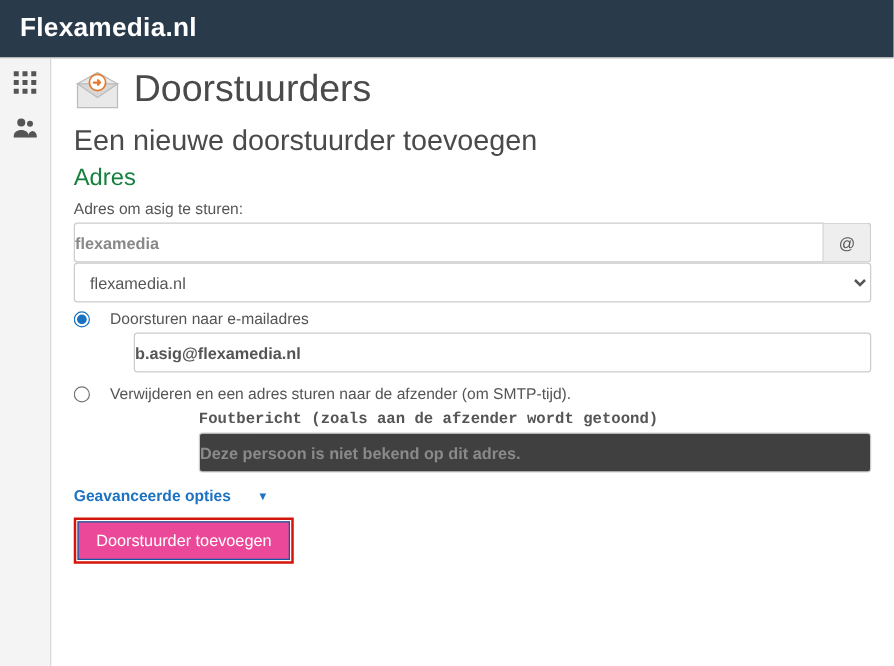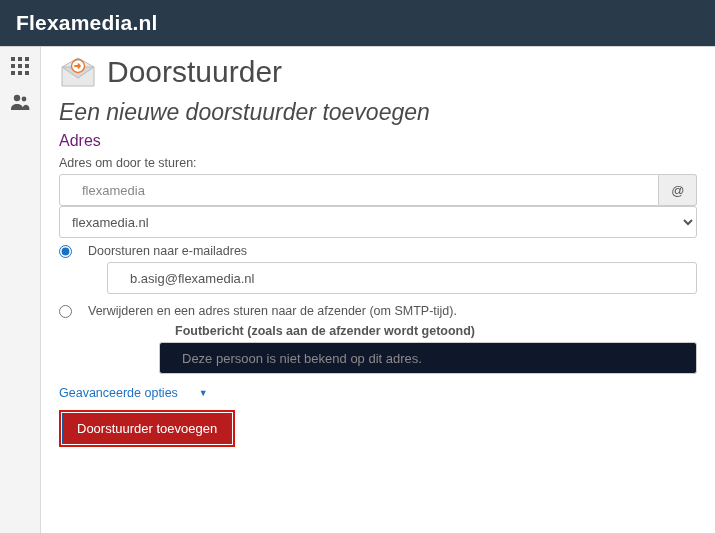--- a/index.html
+++ b/index.html
@@ -5,39 +5,39 @@
   * { box-sizing: border-box; margin: 0; padding: 0; }
   html, body { width: 715px; height: 533px; font-family: -apple-system, "Segoe UI", Helvetica, Arial, sans-serif; background: #fff; overflow: hidden; }
   .topbar { height: 46px; background: #293a4a; color: #fff; display: flex; align-items: center; padding: 0 16px; }
   .brand { font-size: 21px; font-weight: 600; letter-spacing: .2px; }
   .body { display: flex; height: calc(533px - 46px); border-top: 1px solid #d4d4d4; }
   .sidebar { width: 41px; background: #f4f4f4; border-right: 1px solid #d9d9d9; display: flex; flex-direction: column; align-items: center; padding-top: 6px; gap: 10px; }
   .sbtn { width: 30px; height: 26px; display: flex; align-items: center; justify-content: center; color: #555; cursor: pointer; }
   .main { flex: 1; padding: 8px 18px 14px 18px; overflow: auto; }
   .page-title-row { display: flex; align-items: center; gap: 10px; margin-bottom: 10px; }
   .page-title { font-size: 30px; font-weight: 400; color: #4a4a4a; }
-  .section-title { font-size: 23px; font-weight: 400; color: #4a4a4a; margin: 6px 0 4px; font-style: italic; }
-  .group-title { font-size: 16px; color: #701a75; margin: 6px 0 4px; font-weight: 400; }
+  .section-title { font-size: 23px; font-weight: 400; color: #4a4a4a; margin: 6px 0 4px; }
+  .group-title { font-size: 19px; color: #15803d; margin: 6px 0 4px; font-weight: 400; }
   .label { font-size: 12.5px; color: #555; margin: 6px 0 4px; }
   .input-row { display: flex; width: 100%; }
-  .text-input { width: 100%; border: 1px solid #ccc; border-radius: 3px; padding: 6px 22px; font-size: 13px; color: #555; background: #fff; height: 32px; }
+  .text-input { width: 100%; border: 1px solid #ccc; border-radius: 3px; padding: 6px 0; font-size: 13px; color: #555; background: #fff; height: 32px; font-weight: bold; }
   .text-input::placeholder { color: #888; }
   .at-btn { width: 40px; height: 32px; border: 1px solid #ccc; border-left: none; border-radius: 0 3px 3px 0; background: #eee; color: #555; font-size: 13px; display: flex; align-items: center; justify-content: center; cursor: pointer; }
   .addr-input { border-radius: 3px 0 0 3px; }
   .select { width: 100%; border: 1px solid #ccc; border-radius: 3px; padding: 6px 8px; font-size: 13px; color: #555; background: #fff; height: 32px; appearance: auto; }
   .radio-row { display: flex; align-items: center; gap: 16px; margin: 6px 0 4px; font-size: 12.5px; color: #555; }
   .radio-row input { accent-color: #1971c2; }
   .indent { margin-left: 48px; }
   .indent2 { margin-left: 100px; }
-  .sublabel { font-size: 12.5px; color: #555; font-weight: 600; margin: 6px 16px 4px; }
-  .disabled-input { background: #0f172a; color: #8a8a8a; }
-  .adv-link { color: #1d72c2; font-size: 12.5px; font-weight: 400; margin: 12px 0 8px; display: inline-flex; align-items: center; gap: 21px; cursor: pointer; }
+  .sublabel { font-size: 12.5px; color: #555; font-weight: 600; margin: 6px 0 4px; font-family: Liberation Mono, monospace; }
+  .disabled-input { background: #404040; color: #8a8a8a; }
+  .adv-link { color: #1d72c2; font-size: 12.5px; font-weight: 700; margin: 12px 0 8px; display: inline-flex; align-items: center; gap: 21px; cursor: pointer; }
   .adv-caret { font-size: 9px; }
   .submit-wrap { display: inline-block; border: 2px solid #d3150b; padding: 1px; margin-top: 2px; }
-  .submit-btn { background: #b91c1c; border: 1px solid #0f5ca6; color: #fff; font-size: 13px; padding: 7px 14px; cursor: pointer; }
+  .submit-btn { background: #ec4899; border: 1px solid #0f5ca6; color: #fff; font-size: 13px; padding: 7px 14px; cursor: pointer; }
   .envelope-icon svg { display: block; }
 </style>
 </head>
 <body>
 
 <div class="topbar">
   <div class="brand">Flexamedia.nl</div>
 </div>
 
 <div class="body">
@@ -72,27 +72,27 @@
   <div class="main">
     <div class="page-title-row">
       <span class="envelope-icon">
         <svg width="38" height="32" viewBox="0 0 38 32">
           <polygon points="3,11 19,2 35,11 35,30 3,30" fill="#e9e9e9" stroke="#bbb" stroke-width="1"></polygon>
           <polygon points="3,11 19,22 35,11" fill="#d8d8d8" stroke="#bbb" stroke-width="1"></polygon>
           <circle cx="19" cy="10" r="6.5" fill="#fff" stroke="#e77a2e" stroke-width="1.4"></circle>
           <path d="M16 10 h5 l-1.6 -1.8 M21 10 l-1.6 1.8" stroke="#e77a2e" stroke-width="1.8" fill="none" stroke-linecap="round" stroke-linejoin="round"></path>
         </svg>
       </span>
-      <h1 class="page-title">Doorstuurder</h1>
+      <h1 class="page-title">Doorstuurders</h1>
     </div>
 
     <h2 class="section-title">Een nieuwe doorstuurder toevoegen</h2>
 
     <div class="group-title">Adres</div>
-    <div class="label">Adres om door te sturen:</div>
+    <div class="label">Adres om asig te sturen:</div>
     <div class="input-row">
       <input class="text-input addr-input" type="text" placeholder="flexamedia" style="">
       <div class="at-btn">@</div>
     </div>
 
     <select class="select">
       <option>flexamedia.nl</option>
     </select>
 
 

